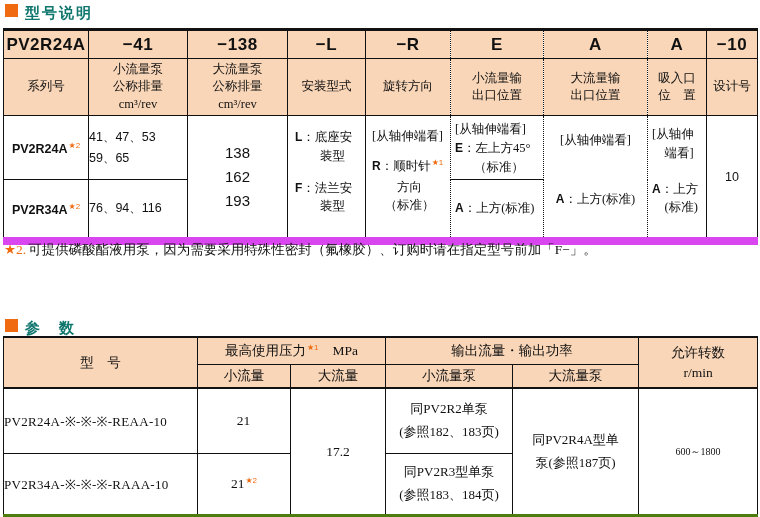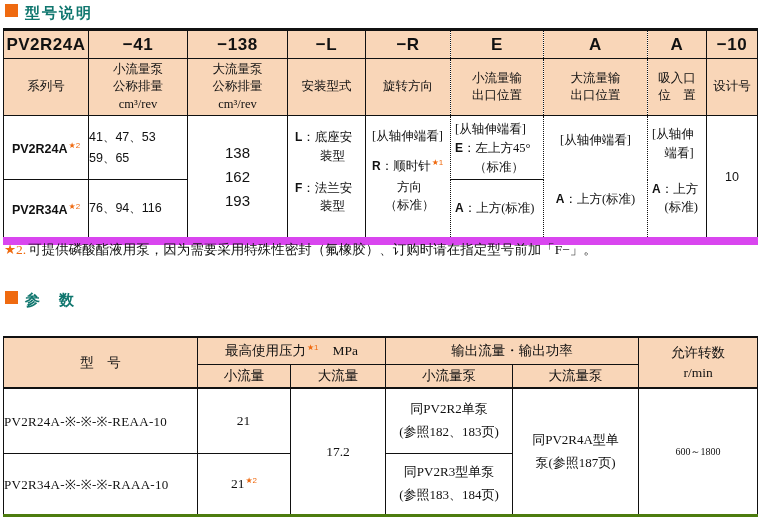--- a/index.html
+++ b/index.html
@@ -11,21 +11,21 @@
   .pre{white-space:pre-wrap;}
 
   
   .sec-title{
     position:absolute;left:5px;display:flex;align-items:flex-start;gap:7px;
     font-family:"Liberation Sans","DejaVu Sans",sans-serif;
     font-weight:bold;font-size:15px;letter-spacing:2px;color:#0f766e;
   }
   .sq{width:13px;height:13px;background:#ef6a10;flex:0 0 auto;}
   #title1{top:4px;}
-  #title2{top:291px;}
+  #title2{top:319px;}
 
   
   #t1{
     position:absolute;left:3px;top:28px;width:754px;
     border-collapse:collapse;table-layout:fixed;
     border-top:3px solid #111;border-bottom:8px solid #d946ef;
   }
   #t1 th,#t1 td{border:1px solid #111;padding:0;vertical-align:middle;overflow:hidden;}
   #t1 .dl{border-left:1px dotted #111;}
   #t1 .dr{border-right:1px dotted #111;}

